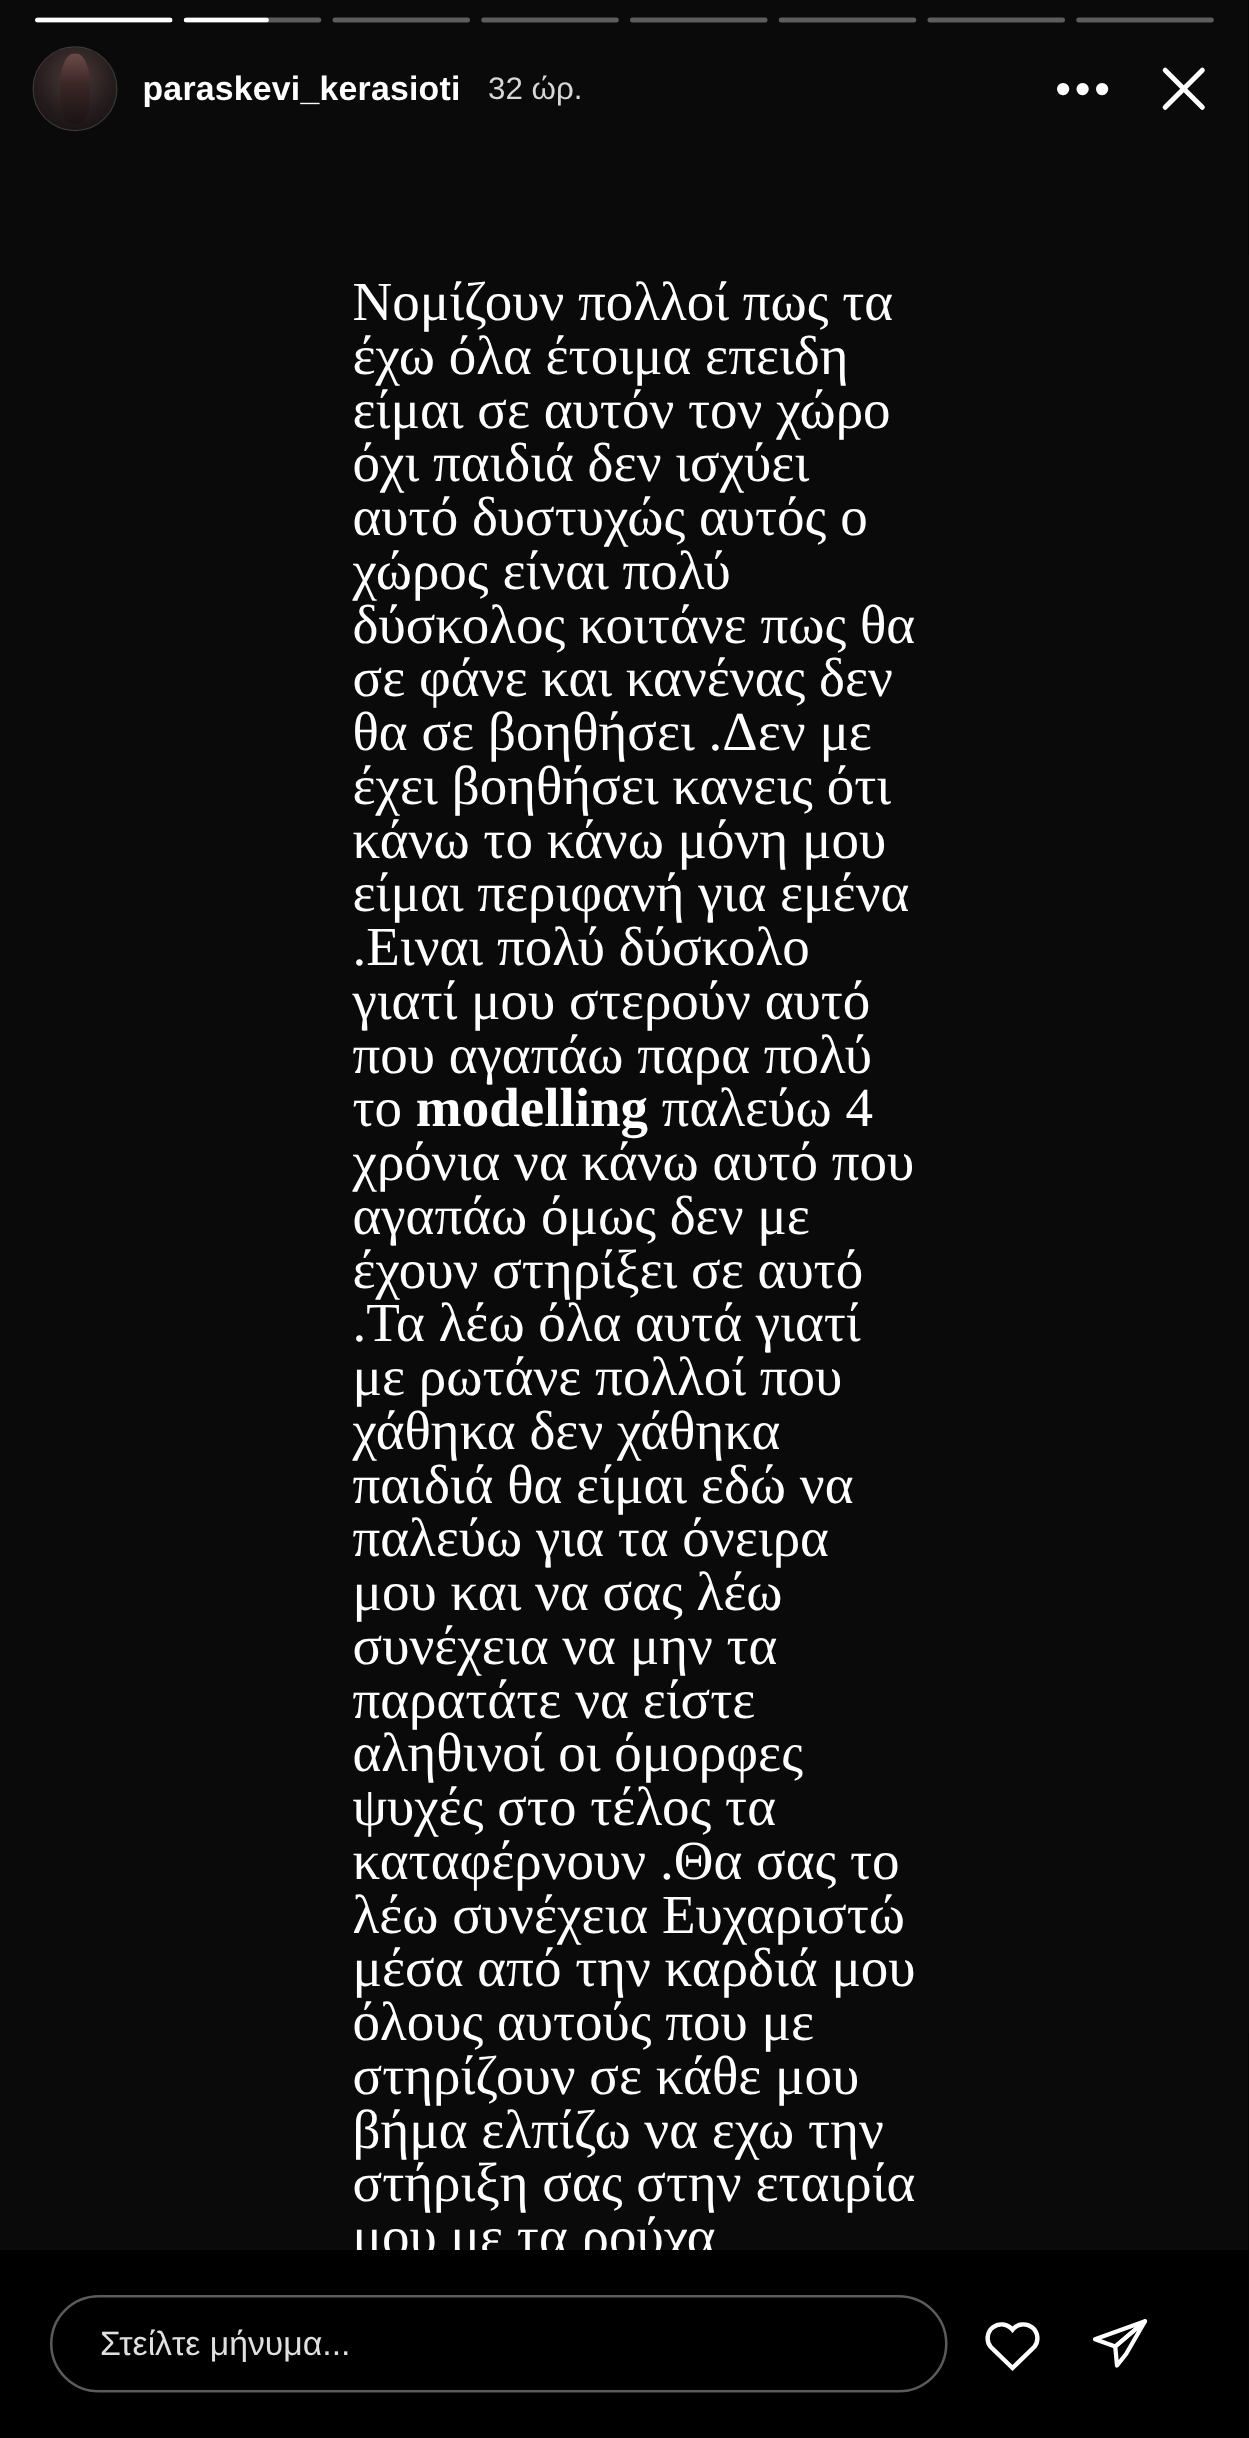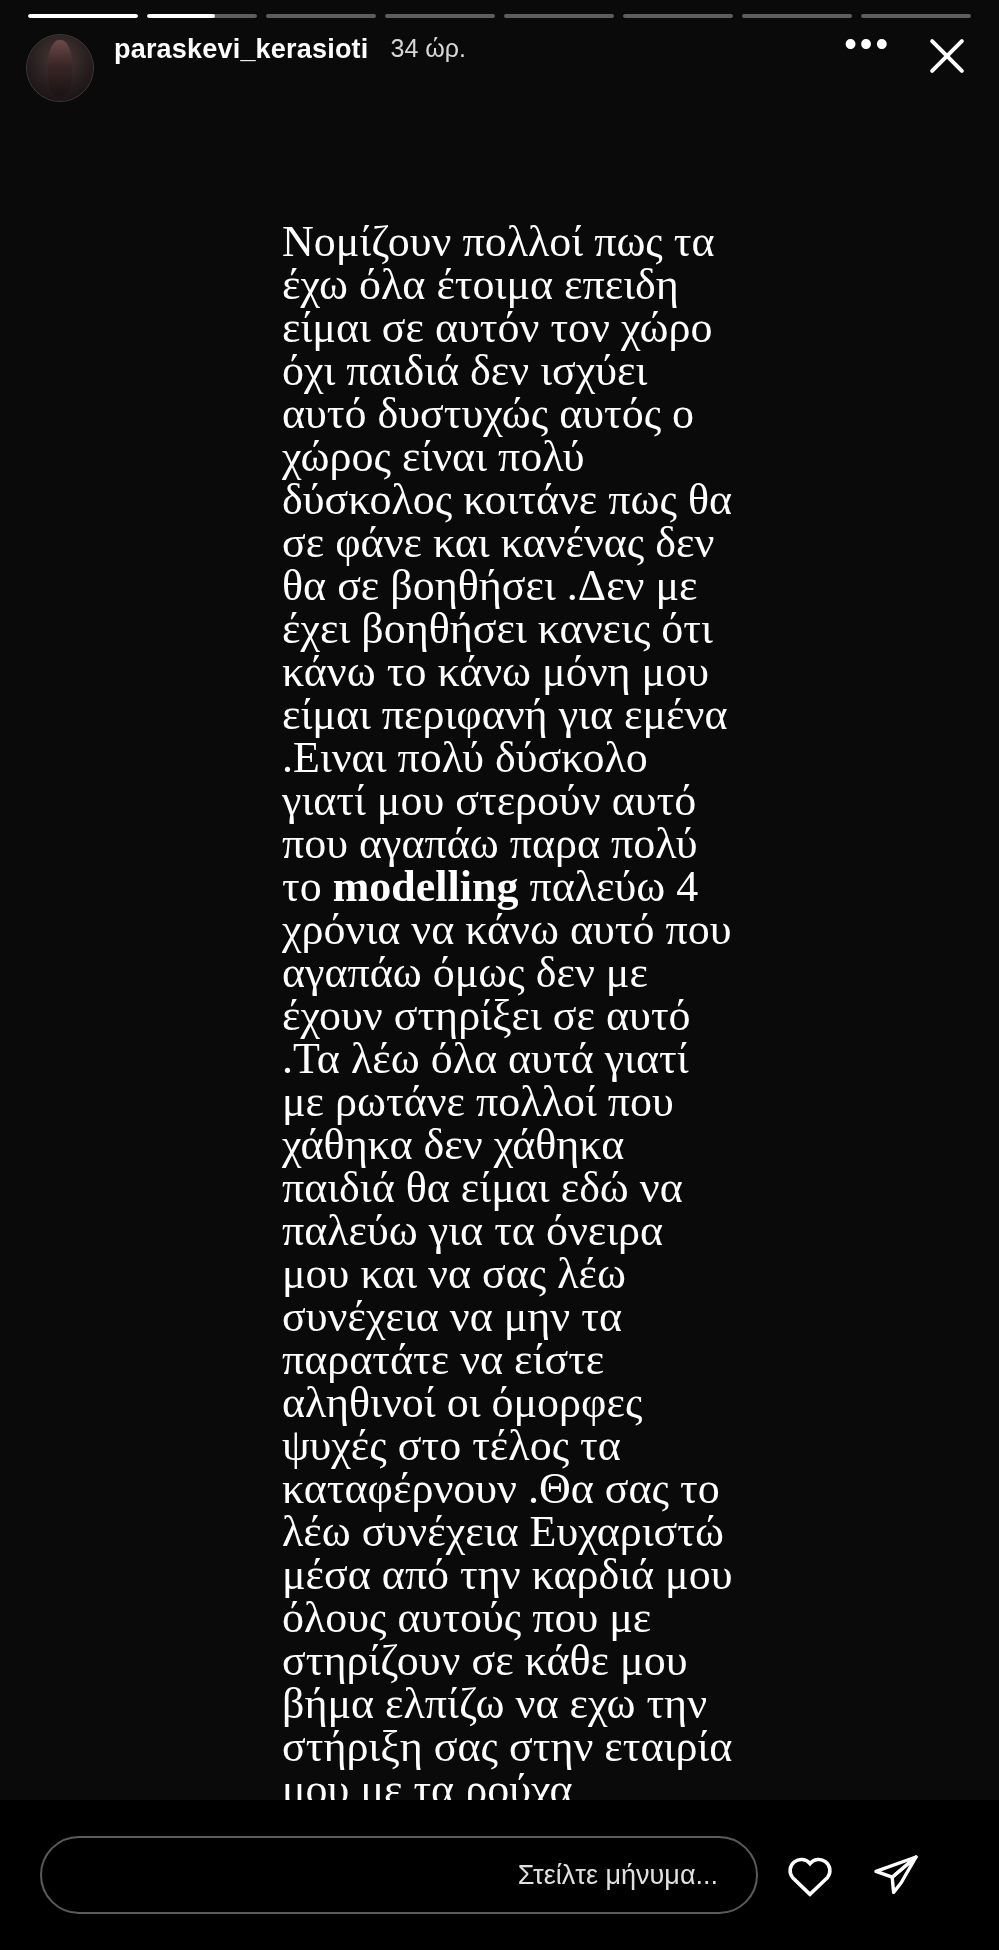--- a/index.html
+++ b/index.html
@@ -42,21 +42,21 @@
   .progress-seg .fill {
     position: absolute;
     left: 0; top: 0; bottom: 0;
     background: #ffffff;
     border-radius: 2px;
   }
 
   
   .header {
     display: flex;
-    align-items: flex-start;
+    align-items: center;
     padding: 16px 26px 0 26px;
     height: 74px;
   }
   .avatar {
     width: 66px;
     height: 66px;
     border-radius: 50%;
     background: #2a2023;
     overflow: hidden;
     flex: 0 0 auto;
@@ -166,21 +166,20 @@
     border: 2px solid #5b5b5b;
     border-radius: 39px;
     background: transparent;
     color: #e8e8e8;
     font-size: 27px;
     padding: 0 38px;
     box-sizing: border-box;
     outline: none;
     font-family: "Liberation Sans", sans-serif;
     max-width: 718px;
-    text-align: right;
   }
   .msg-input::placeholder { color: #e0e0e0; opacity: 1; }
   .footer-icons {
     display: flex;
     align-items: center;
     margin-left: 26px;
     gap: 34px;
   }
   .icon-btn {
     width: 52px;
@@ -211,21 +210,21 @@
     <div class="progress-seg"></div>
     <div class="progress-seg"></div>
   </div>
 
   <div class="header">
     <div class="avatar">
       <div class="bg"></div>
       <div class="fig"></div>
     </div>
     <div class="username">paraskevi_kerasioti</div>
-    <div class="timestamp">34 ώρ.</div>
+    <div class="timestamp">32 ώρ.</div>
     <div class="header-spacer"></div>
     <div class="more-btn">•••</div>
     <div class="close-btn"></div>
   </div>
 
   <div class="content">
     <div class="story-text"><span>Νομίζουν πολλοί πως τα έχω όλα έτοιμα επειδη είμαι σε αυτόν τον χώρο όχι παιδιά δεν ισχύει αυτό δυστυχώς αυτός ο χώρος είναι πολύ δύσκολος κοιτάνε πως θα σε φάνε και κανένας δεν θα σε βοηθήσει .Δεν με έχει βοηθήσει κανεις ότι κάνω το κάνω μόνη μου είμαι περιφανή για εμένα .Ειναι πολύ δύσκολο γιατί μου στερούν αυτό που αγαπάω παρα πολύ το </span><span class="bold">modelling</span><span> παλεύω 4 χρόνια να κάνω αυτό που αγαπάω όμως δεν με έχουν στηρίξει σε αυτό .Τα λέω όλα αυτά γιατί με ρωτάνε πολλοί που χάθηκα δεν χάθηκα παιδιά θα είμαι εδώ να παλεύω για τα όνειρα μου και να σας λέω συνέχεια να μην τα παρατάτε να είστε αληθινοί οι όμορφες ψυχές στο τέλος τα καταφέρνουν .Θα σας το λέω συνέχεια Ευχαριστώ μέσα από την καρδιά μου όλους αυτούς που με στηρίζουν σε κάθε μου βήμα ελπίζω να εχω την στήριξη σας στην εταιρία μου με τα ρούχα  </span><span class="mention">@kerasioti__</span><span class="emoji">🍒❤️</span></div>
   </div>
 
   <div class="footer">

